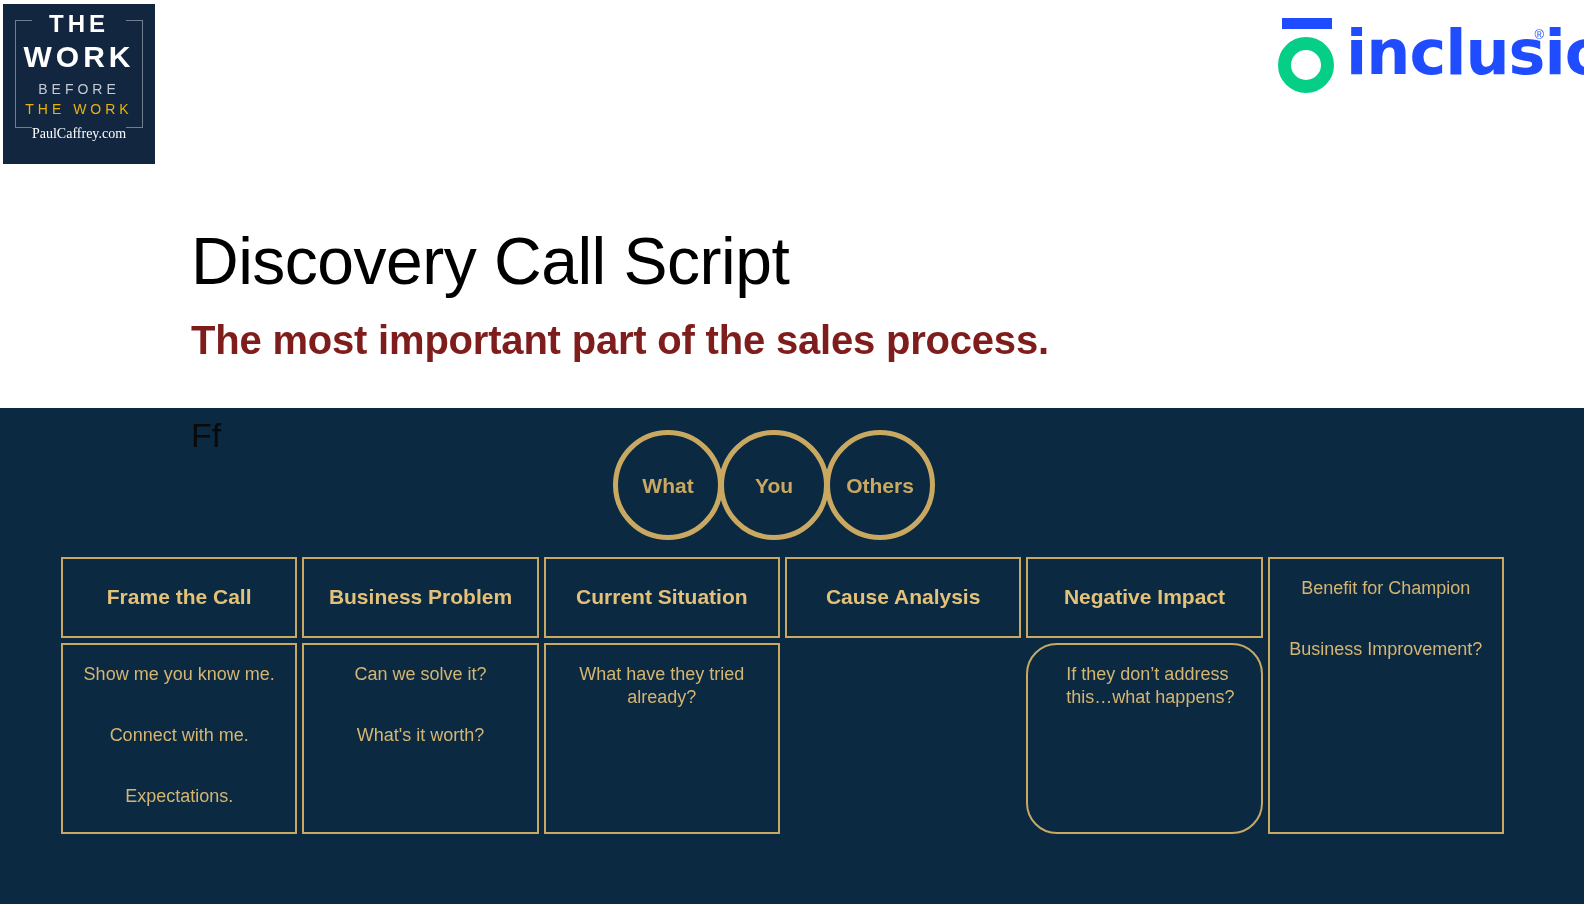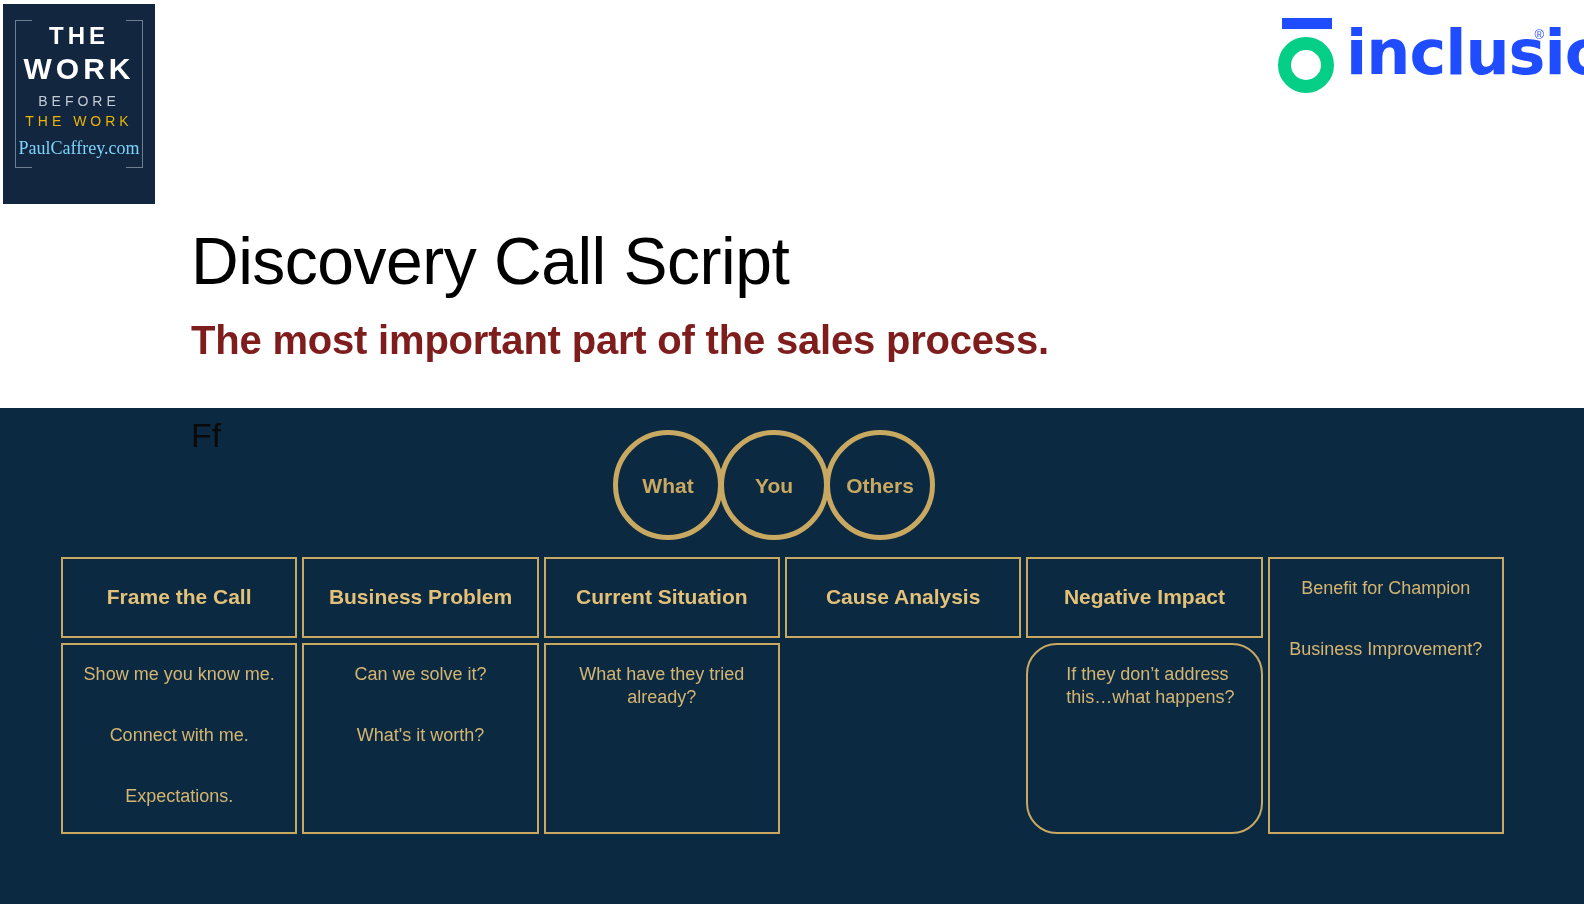--- a/index.html
+++ b/index.html
@@ -24,28 +24,28 @@
     width: 1584px;
     height: 408px;
     background: #ffffff;
   }
 
   
   .brand-badge {
     position: absolute;
     left: 3px; top: 4px;
     width: 152px;
-    height: 200px;
+    height: 160px;
     background: #12263f;
     box-sizing: border-box;
     display: flex;
     flex-direction: column;
     align-items: center;
     justify-content: flex-start;
-    padding-top: 16px;
+    padding-top: 4px;
   }
   .brand-badge .bracket-box {
     position: absolute;
     left: 12px; top: 16px;
     right: 12px; bottom: 36px;
     pointer-events: none;
   }
   .brand-badge .bracket-box::before,
   .brand-badge .bracket-box::after {
     content: "";
@@ -87,22 +87,22 @@
   }
   .bb-thework2 {
     color: #eab308;
     font-size: 14px;
     letter-spacing: 4px;
     line-height: 1.3;
     margin-top: 2px;
   }
   .bb-url {
     font-family: "Liberation Serif", serif;
-    color: #7dd3fc;
-    font-size: 18px;
+    color: #ffffff;
+    font-size: 14px;
     line-height: 1.2;
     margin-top: 8px;
   }
 
   
   .inclusio-logo {
     position: absolute;
     right: 42px;
     top: 16px;
     width: 270px;

